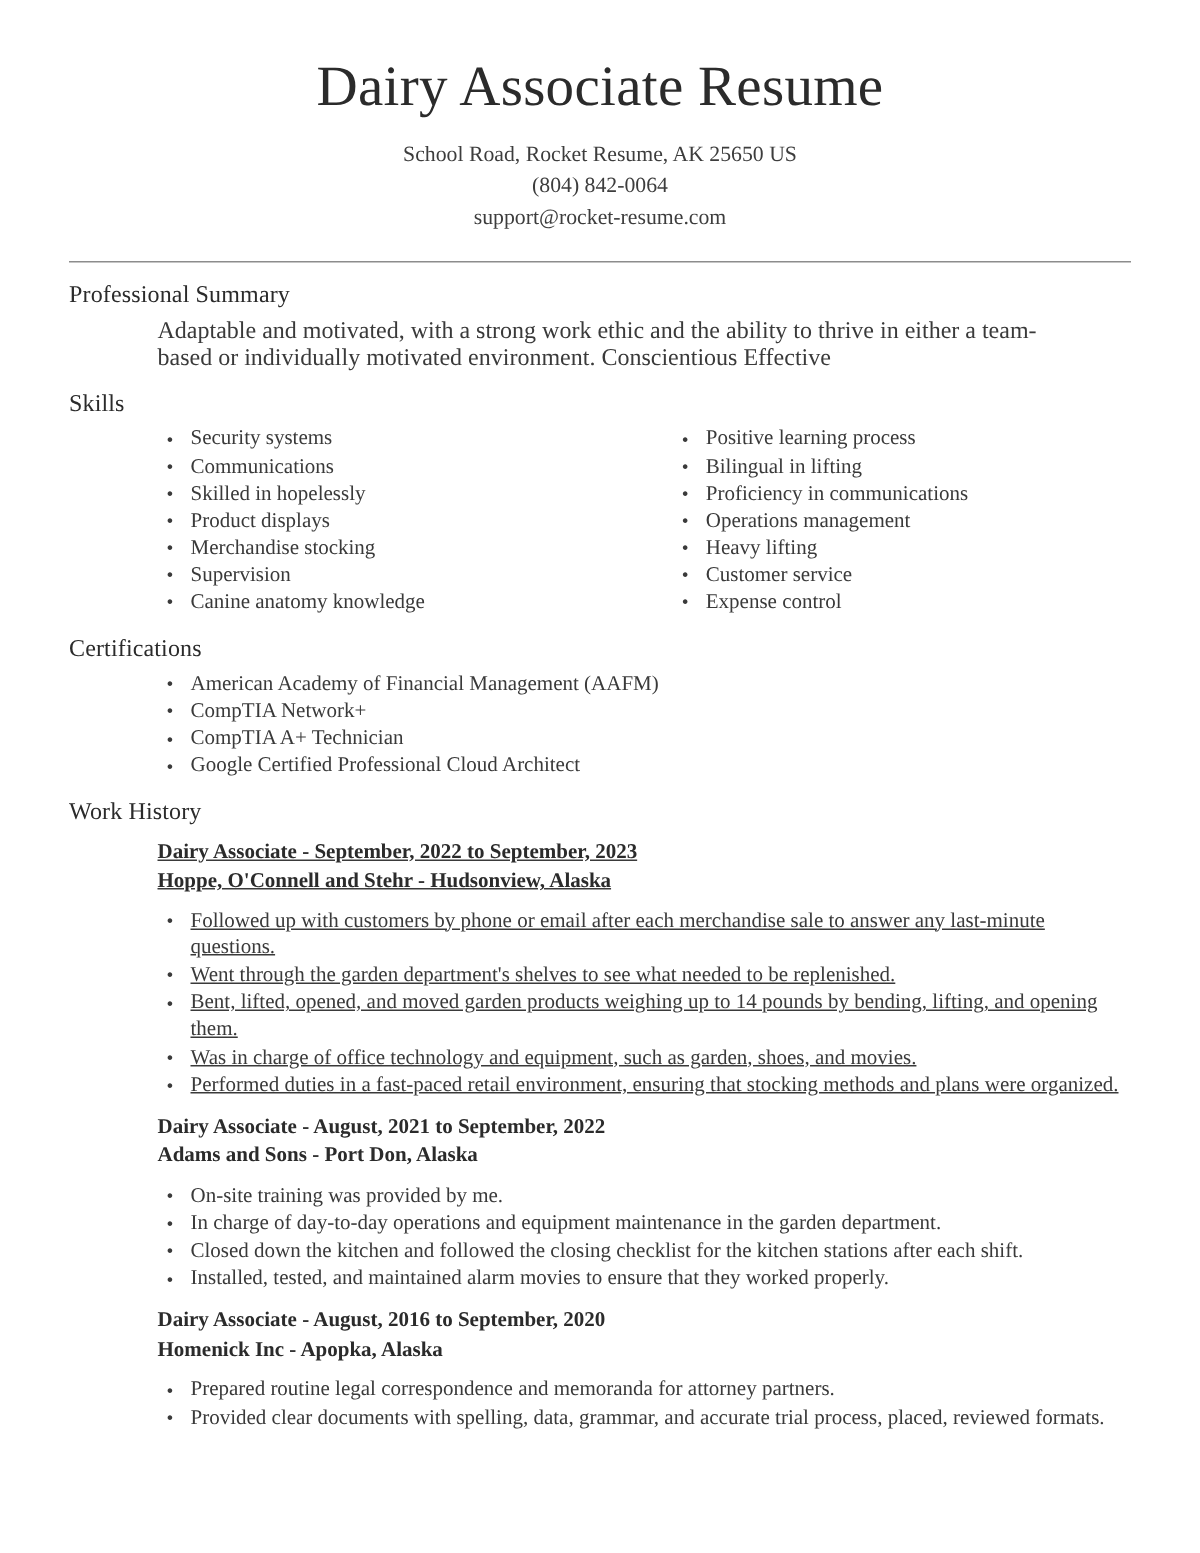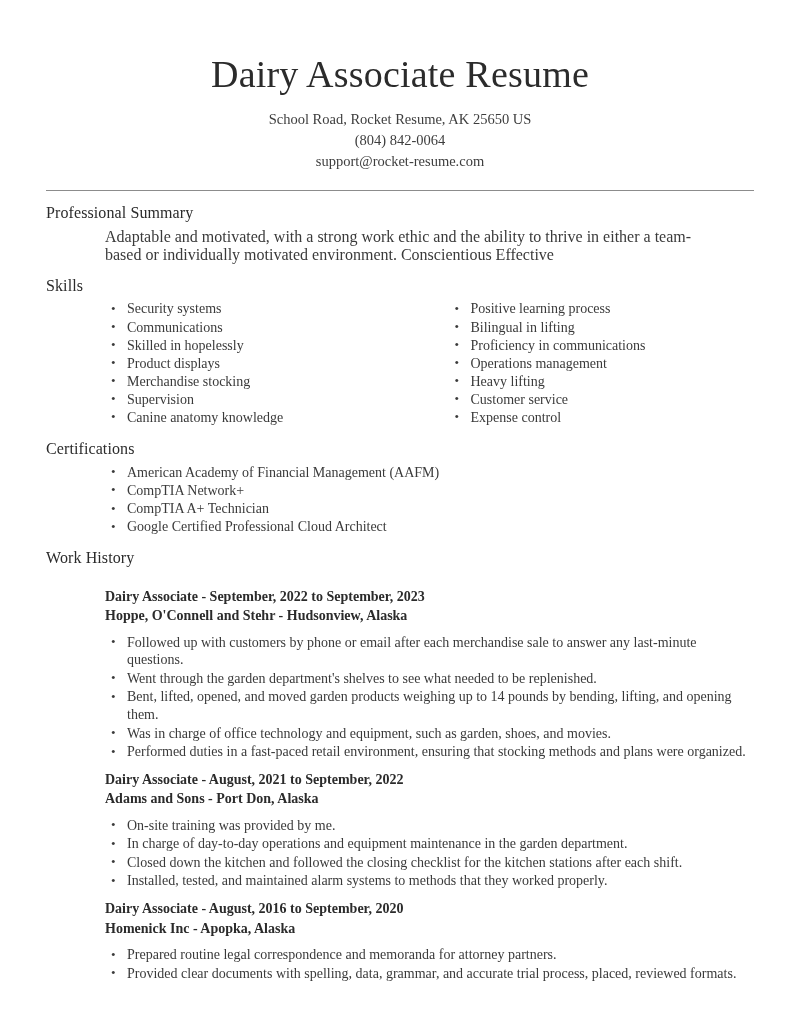--- a/index.html
+++ b/index.html
@@ -12,21 +12,21 @@
     height: 1035px;
     overflow: hidden;
     font-family: "Liberation Serif", "DejaVu Serif", serif;
     color: #3a3a3a;
     -webkit-font-smoothing: antialiased;
   }
   .page {
     width: 800px;
     height: 1035px;
     box-sizing: border-box;
-    padding: 16px 46px;
+    padding: 0 46px;
     position: relative;
   }
 
   
   .doc-title {
     text-align: center;
     font-size: 38px;
     font-weight: 400;
     color: #2b2b2b;
     letter-spacing: 0.2px;
@@ -112,21 +112,22 @@
   }
 
   
   .work-body {
     padding-left: 59px;
   }
   .job {
     margin-top: 9px;
   }
   .job:first-child {
-    margin-top: 18px;
+    margin-top: 6px;
+    text-decoration: underline;
   }
   .job-line {
     font-size: 14px;
     font-weight: 700;
     color: #2b2b2b;
     line-height: 19.5px;
   }
   .job ul.bullets {
     margin-top: 8px;
   }
@@ -220,21 +221,21 @@
       </div>
 
       <div class="job">
         <div class="job-line">Dairy Associate - August, 2021 to September, 2022</div>
         <div class="job-line">Adams and Sons - Port Don, Alaska</div>
         <div class="job-bullets-wrap">
           <ul class="bullets">
             <li>On-site training was provided by me.</li>
             <li>In charge of day-to-day operations and equipment maintenance in the garden department.</li>
             <li>Closed down the kitchen and followed the closing checklist for the kitchen stations after each shift.</li>
-            <li>Installed, tested, and maintained alarm systems to methods that they worked properly.</li>
+            <li>Installed, tested, and maintained alarm movies to ensure that they worked properly.</li>
           </ul>
         </div>
       </div>
 
       <div class="job">
         <div class="job-line">Dairy Associate - August, 2016 to September, 2020</div>
         <div class="job-line">Homenick Inc - Apopka, Alaska</div>
         <div class="job-bullets-wrap">
           <ul class="bullets">
             <li>Prepared routine legal correspondence and memoranda for attorney partners.</li>

